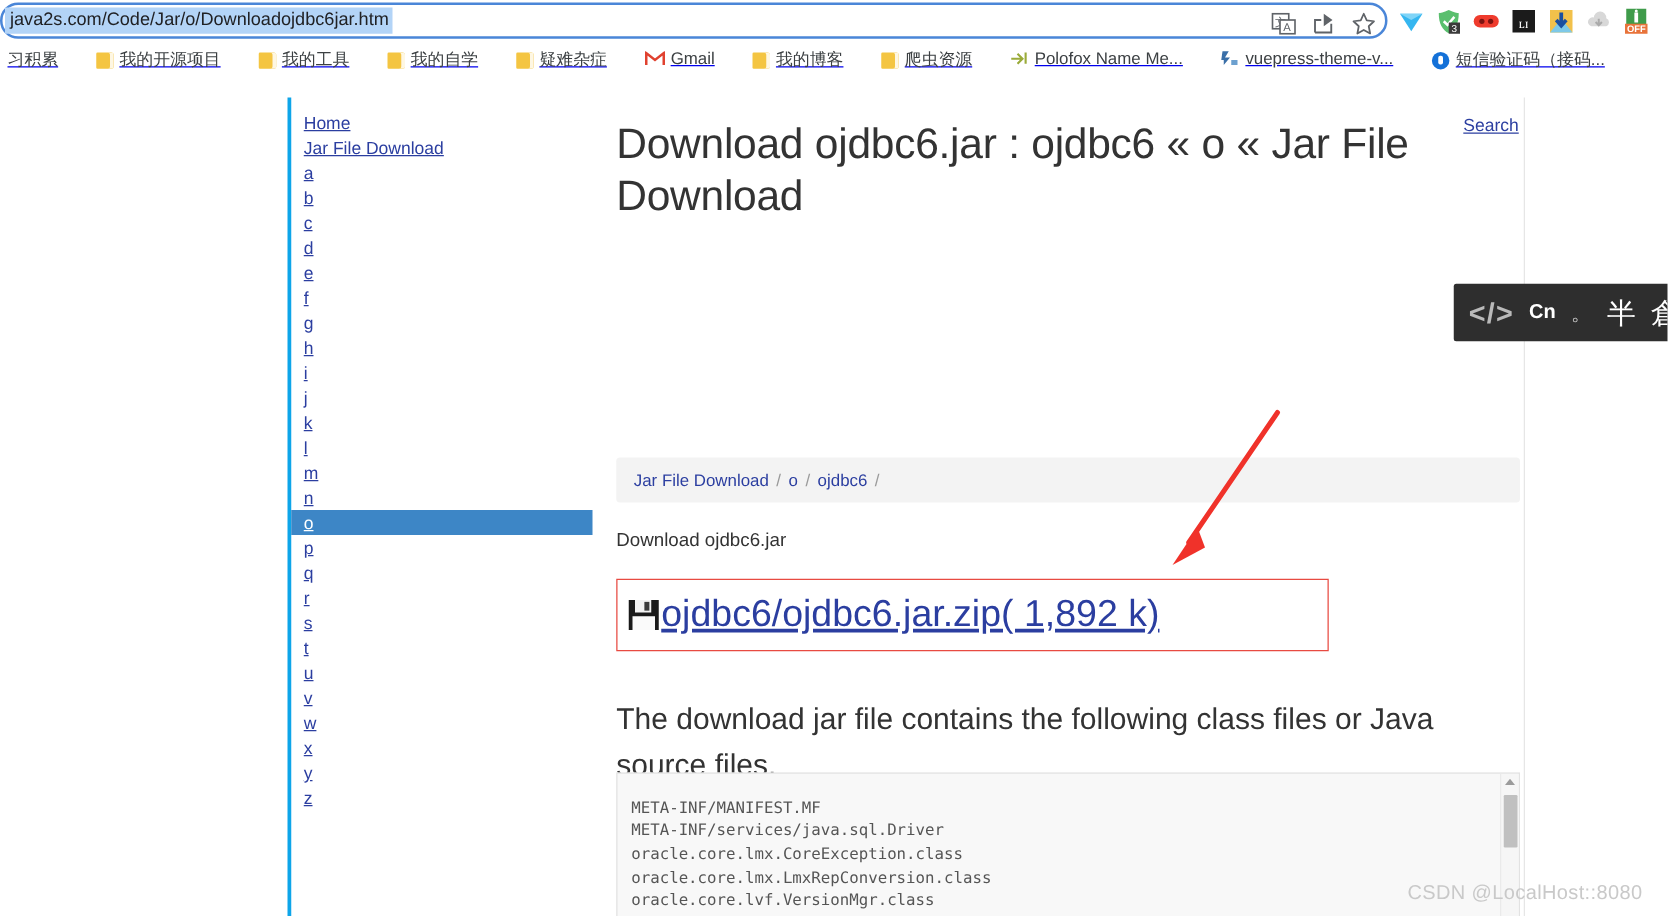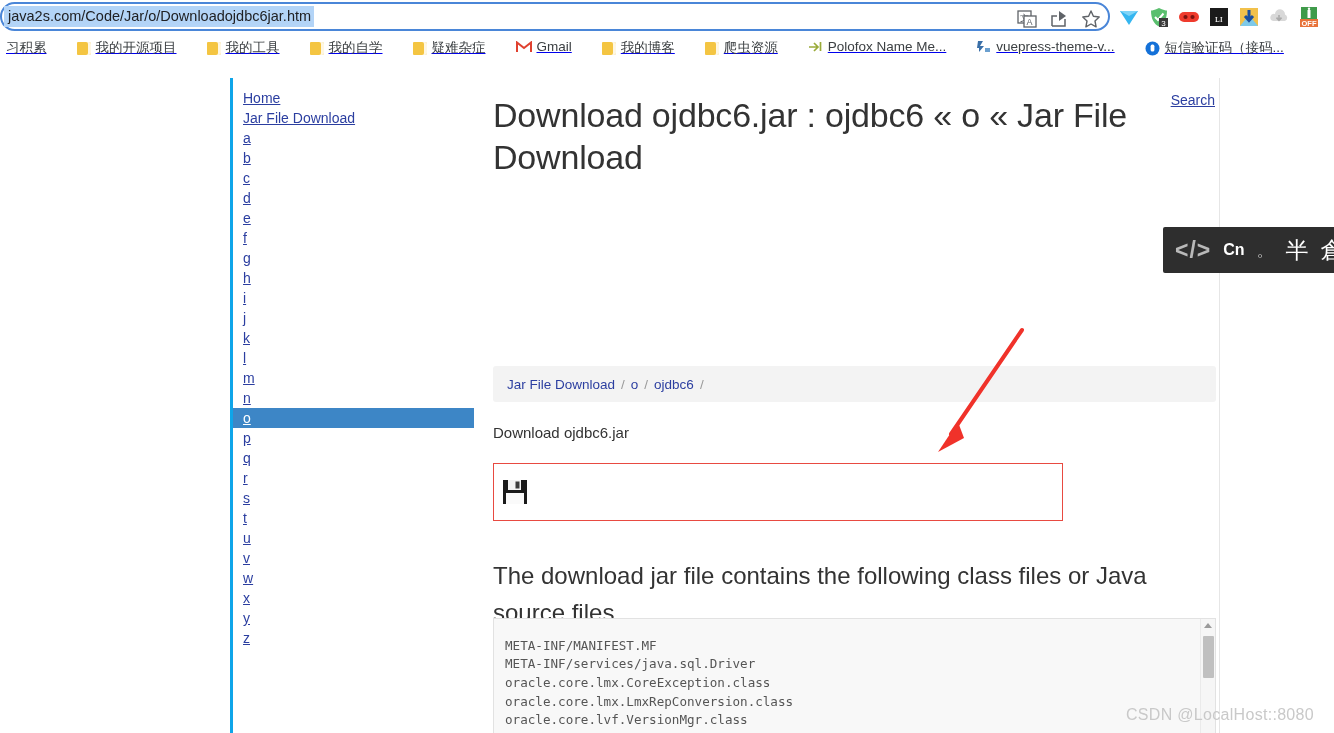--- a/index.html
+++ b/index.html
@@ -442,20 +442,21 @@
 
         <div id="dl-box">
           <span id="floppy-icon">
             <svg viewBox="0 0 26 28" width="26" height="28">
               <rect x="1" y="2" width="24" height="24" fill="#1a1a1a"></rect>
               <rect x="6" y="2" width="13" height="10" fill="#f2f2f2"></rect>
               <rect x="13.5" y="3.5" width="4" height="7" fill="#3a3a3a"></rect>
               <rect x="4" y="15" width="18" height="11" fill="#fafafa"></rect>
             </svg>
           </span>
+          <a id="dl-link" href="#">ojdbc6/ojdbc6.jar.zip( 1,892 k)</a>
         </div>
 
         <p id="desc">The download jar file contains the following class files or Java source files.</p>
 
         <div id="code-box">
           <pre id="code-lines">META-INF/MANIFEST.MF
 META-INF/services/java.sql.Driver
 oracle.core.lmx.CoreException.class
 oracle.core.lmx.LmxRepConversion.class
 oracle.core.lvf.VersionMgr.class

